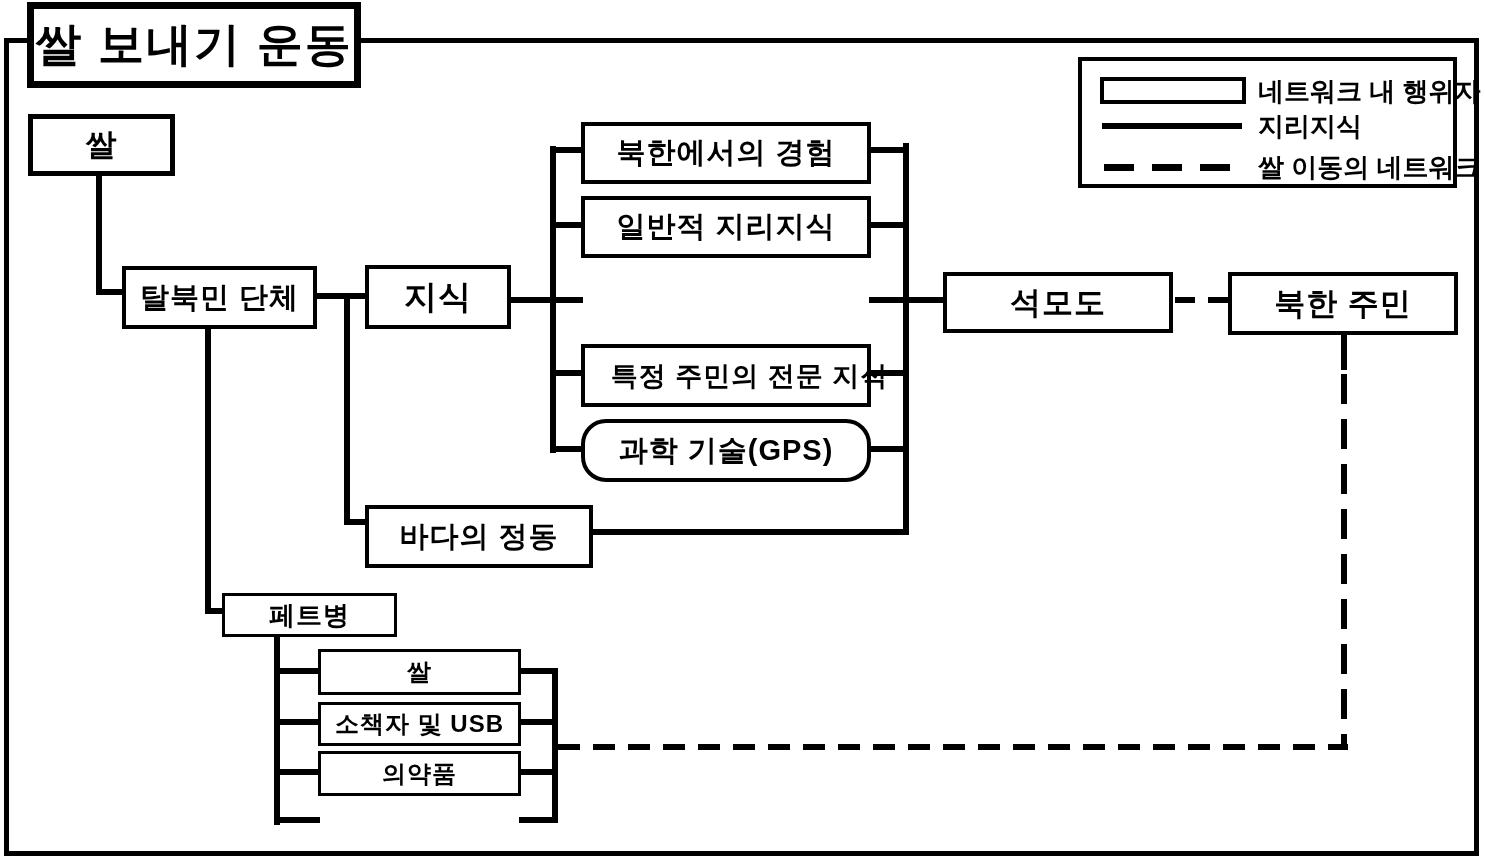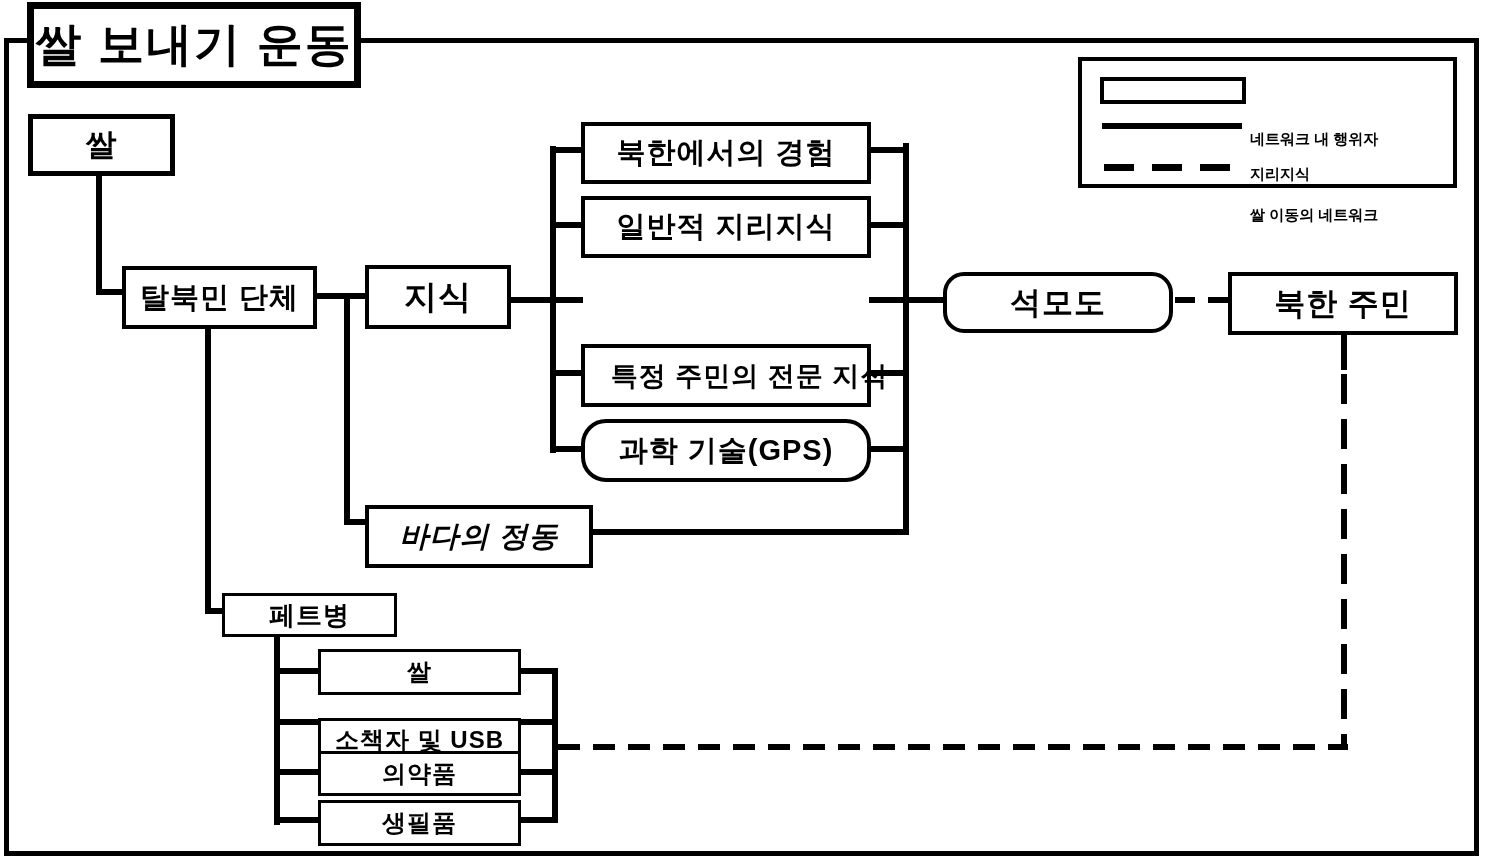--- a/index.html
+++ b/index.html
@@ -25,23 +25,22 @@
     position:absolute;left:27px;top:2px;width:334px;height:86px;
     background:#fff;border:7px solid #000;box-sizing:border-box;
     display:flex;align-items:center;justify-content:center;
     font-size:46px;letter-spacing:2px;white-space:nowrap;z-index:4;
   }
   #legend{
     position:absolute;left:1078px;top:57px;width:379px;height:131px;
     background:#fff;border:4px solid #000;box-sizing:border-box;z-index:3;
   }
   .legend-label{
-    position:absolute;left:168px;font-size:15px;white-space:nowrap;
+    position:absolute;left:176px;font-size:26px;white-space:nowrap;
     transform:translateY(-50%);
-    margin-top:48px;
   }
   #legend-swatch-box{
     position:absolute;left:18px;top:16px;width:146px;height:27px;
     border:4px solid #000;box-sizing:border-box;background:#fff;
   }
   #legend-swatch-line{position:absolute;left:20px;top:62px;width:140px;height:6px;background:#000;}
   #legend-swatch-dash{
     position:absolute;left:22px;top:103px;width:138px;height:7px;
     background:repeating-linear-gradient(90deg,#000 0 30px,transparent 30px 48px);
   }
@@ -69,32 +68,31 @@
 
   <div class="box" style="left:122px;top:266px;width:195px;height:63px;">탈북민 단체</div>
 
   <div class="box" style="left:365px;top:265px;width:146px;height:64px;font-size:33px;">지식</div>
 
   <div class="box" style="left:581px;top:122px;width:290px;height:62px;">북한에서의 경험</div>
   <div class="box" style="left:581px;top:196px;width:290px;height:62px;">일반적 지리지식</div>
   <div class="box" style="left:581px;top:344px;width:290px;height:63px;font-size:27px;padding-left:47px;">특정 주민의 전문 지식</div>
   <div class="box" style="left:581px;top:419px;width:290px;height:63px;border-radius:25px;">과학 기술(GPS)</div>
 
-  <div class="box" style="left:365px;top:505px;width:228px;height:63px;font-style:italic;">바다의 정동</div>
+  <div class="box" style="left:365px;top:505px;width:228px;height:63px;">바다의 정동</div>
 
-  <div class="box" style="left:943px;top:272px;width:230px;height:61px;font-size:31px;border-radius:21px;">석모도</div>
+  <div class="box" style="left:943px;top:272px;width:230px;height:61px;font-size:31px;">석모도</div>
 
   <div class="box small" style="left:222px;top:593px;width:175px;height:44px;font-size:26px;">페트병</div>
 
   <div class="box" style="left:1228px;top:272px;width:230px;height:63px;font-size:31px;">북한 주민</div>
 
   <div class="box small" style="left:318px;top:649px;width:203px;height:46px;">쌀</div>
-  <div class="box small" style="left:318px;top:718px;width:203px;height:44px;">소책자 및 USB</div>
+  <div class="box small" style="left:318px;top:702px;width:203px;height:44px;">소책자 및 USB</div>
   <div class="box small" style="left:318px;top:751px;width:203px;height:45px;">의약품</div>
-  <div class="box small" style="left:318px;top:800px;width:203px;height:46px;">생필품</div>
 
   <div class="ln" style="left:96px;top:174px;width:6px;height:121px;"></div>
   <div class="ln" style="left:96px;top:289px;width:30px;height:6px;"></div>
   <div class="ln" style="left:315px;top:293px;width:52px;height:6px;"></div>
   <div class="ln" style="left:344px;top:296px;width:6px;height:229px;"></div>
   <div class="ln" style="left:344px;top:519px;width:24px;height:6px;"></div>
   <div class="ln" style="left:205px;top:327px;width:6px;height:287px;"></div>
   <div class="ln" style="left:205px;top:608px;width:20px;height:6px;"></div>
   <div class="ln" style="left:509px;top:297px;width:74px;height:6px;"></div>
 

